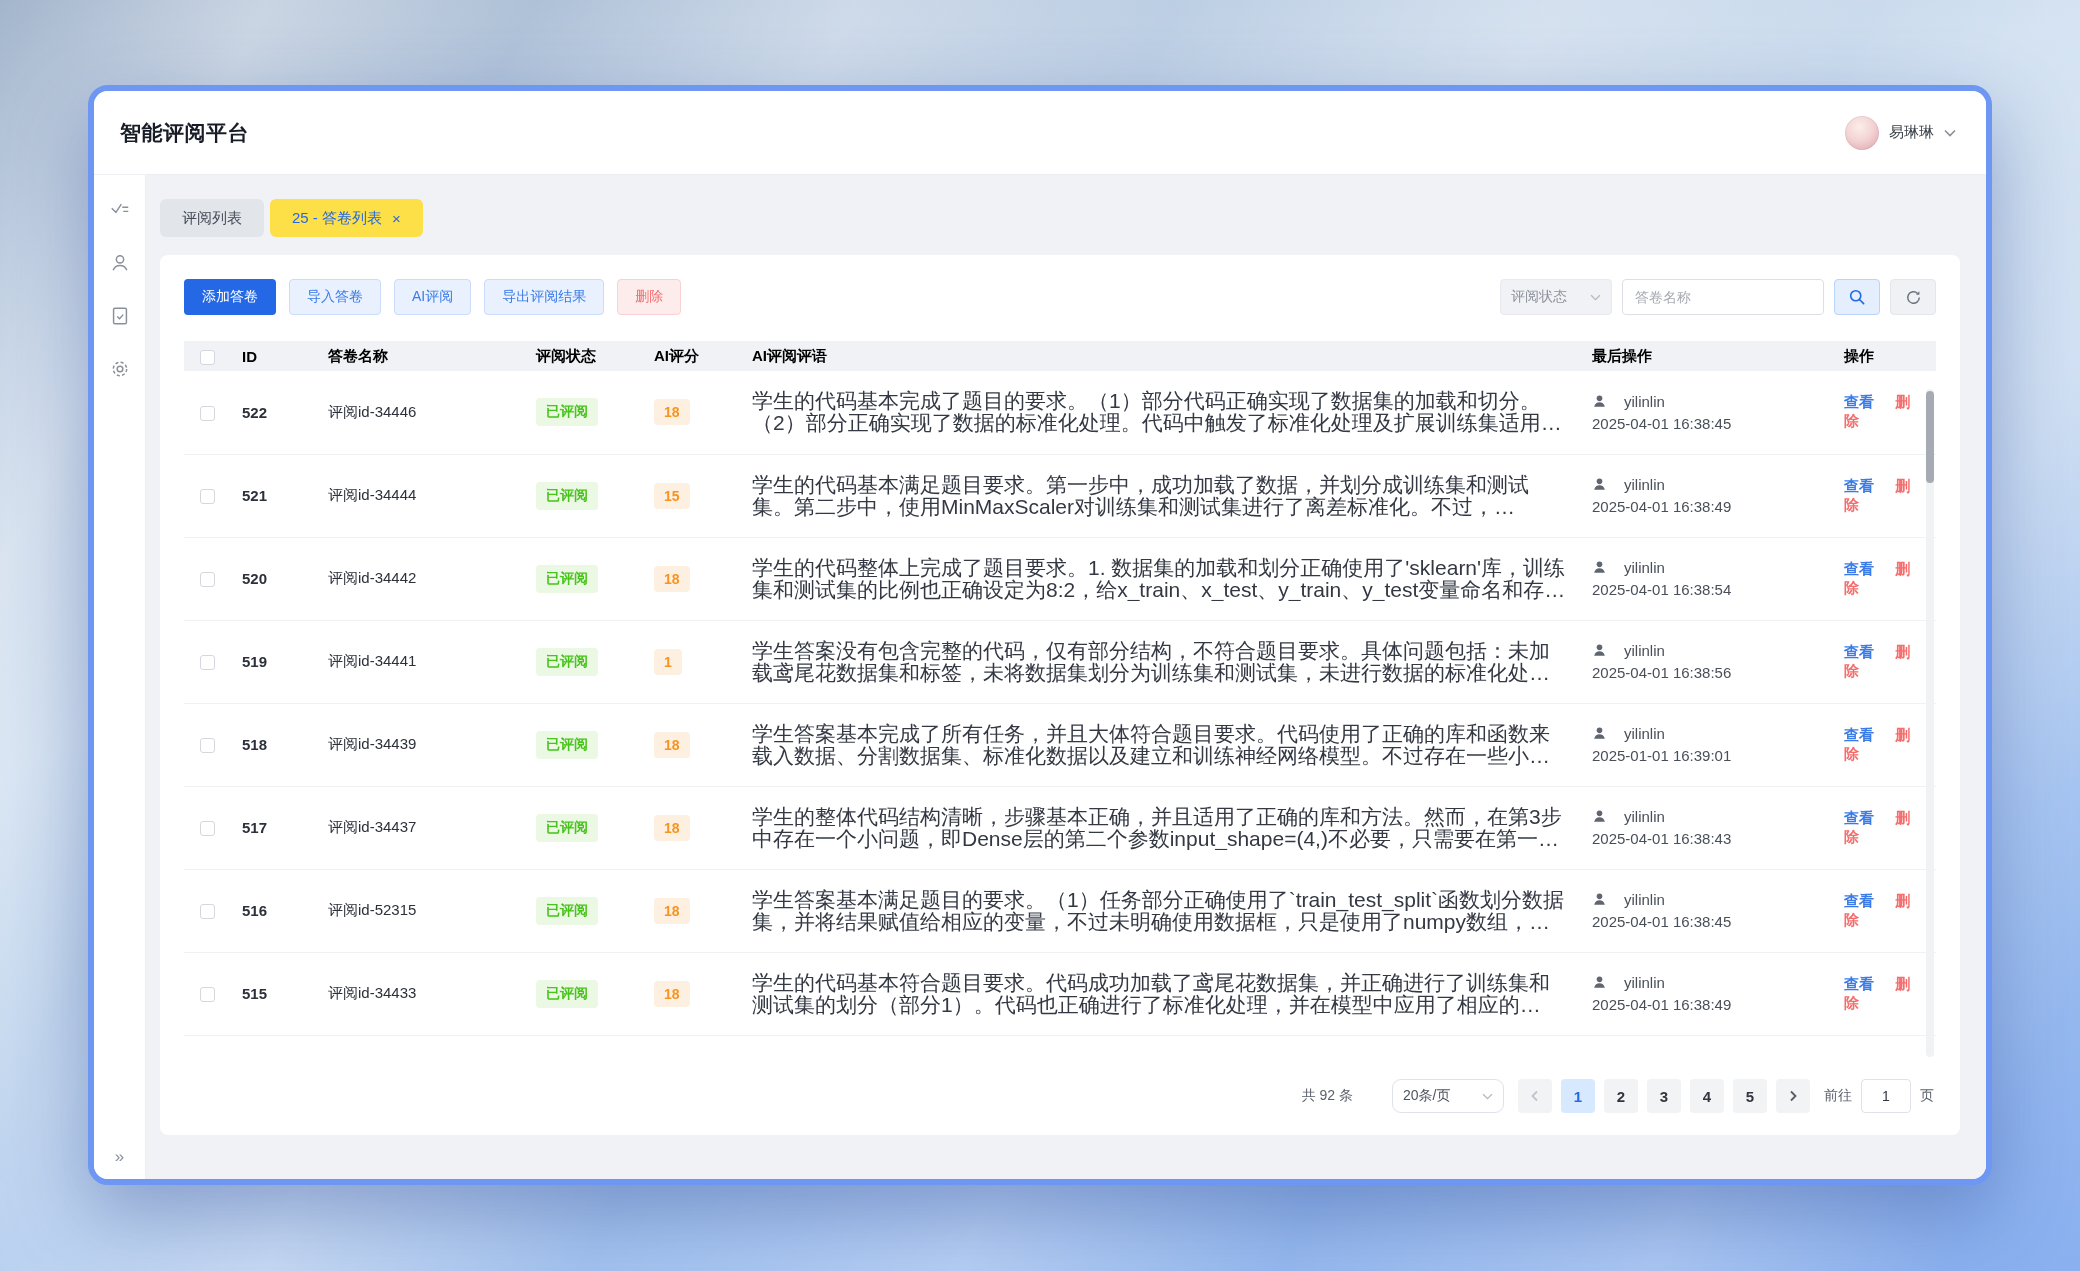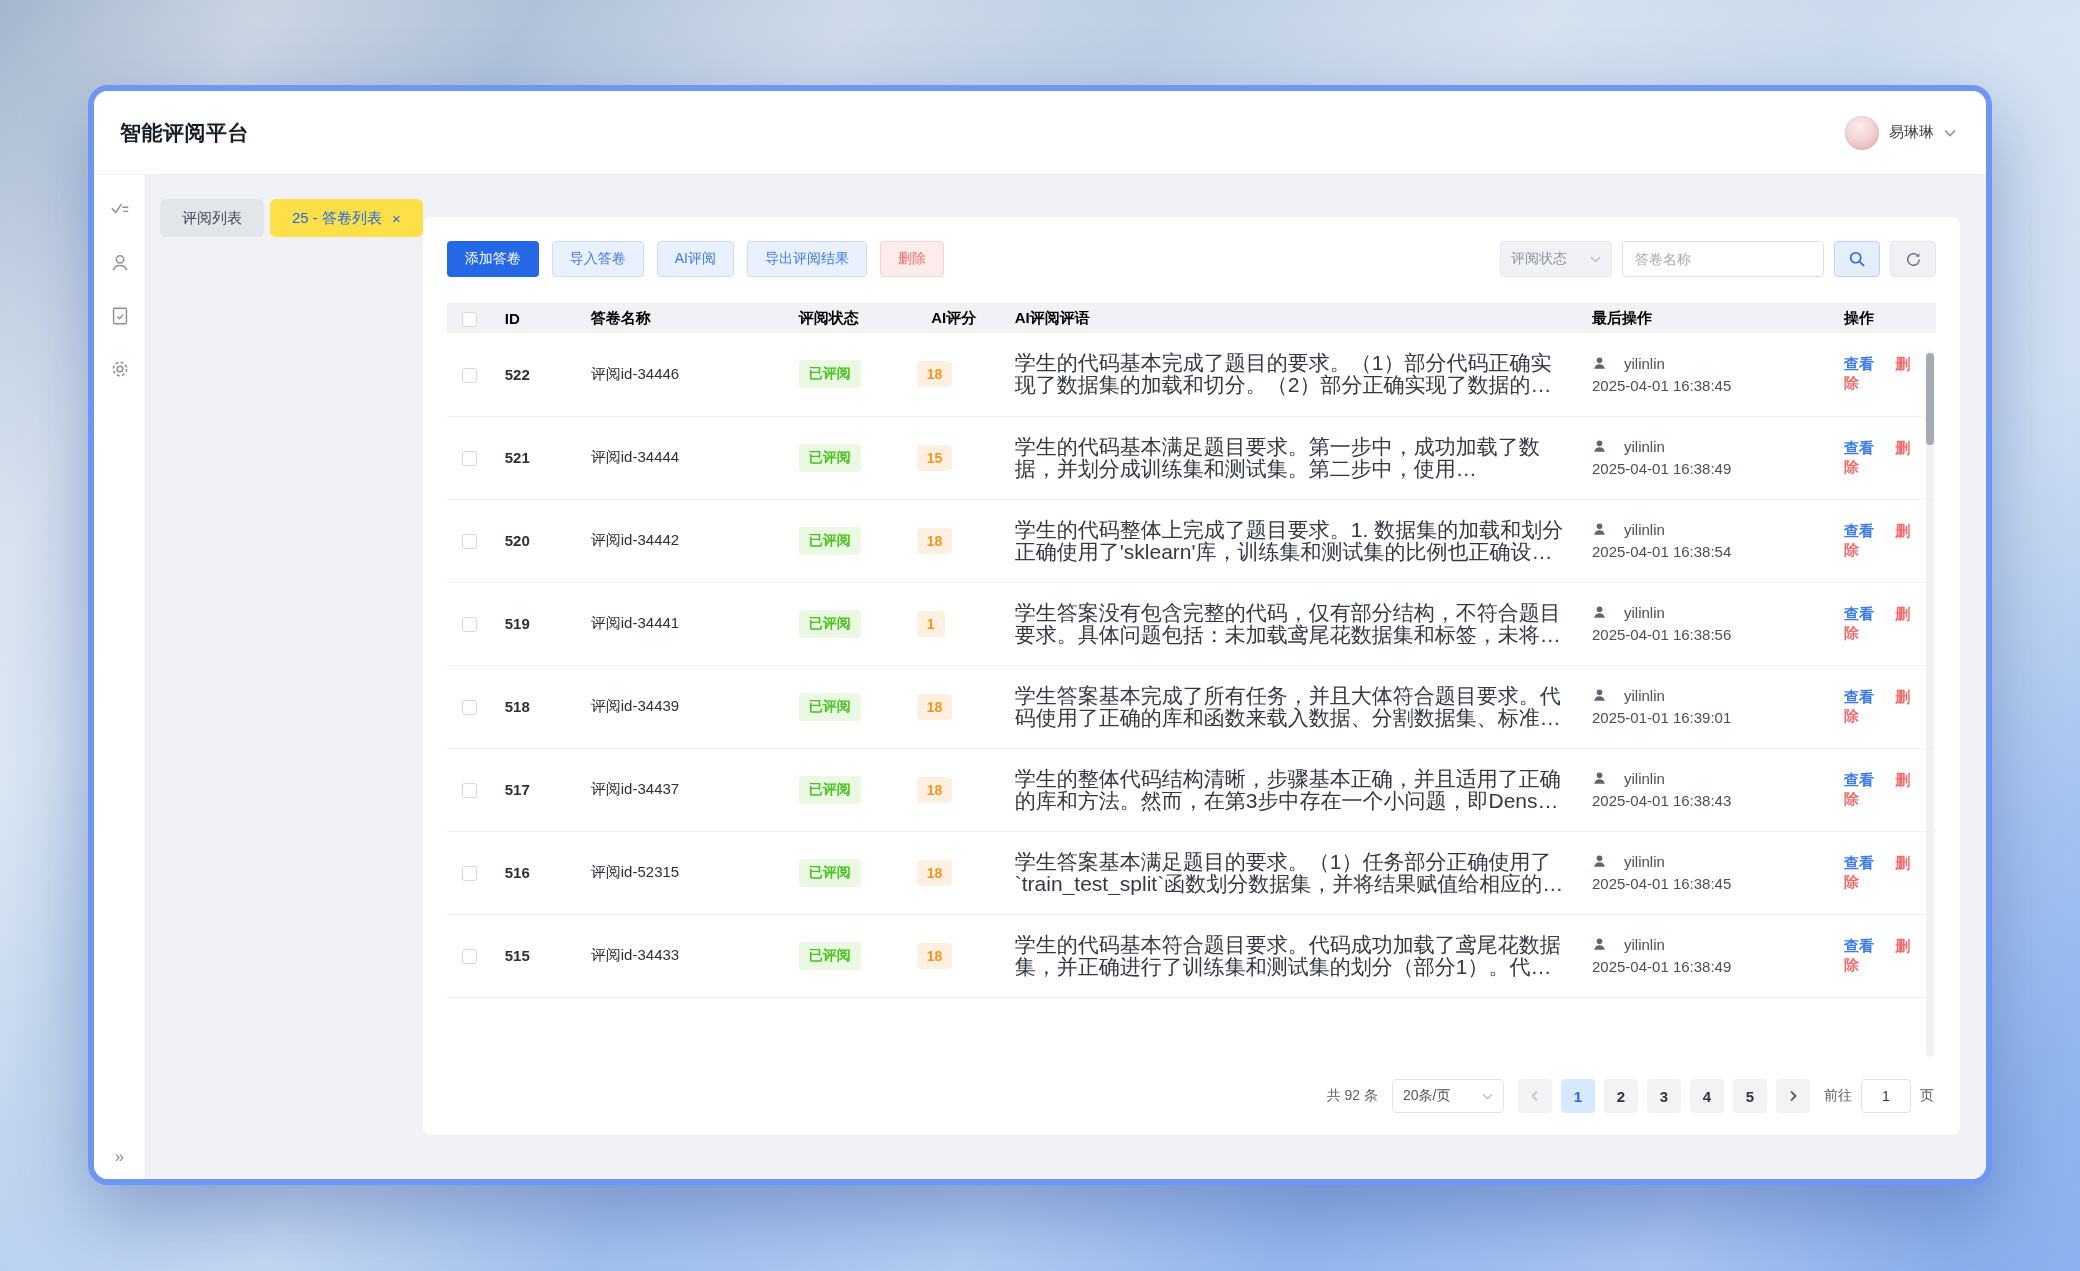--- a/index.html
+++ b/index.html
@@ -34,21 +34,21 @@
   
   .sidebar { width:52px; flex:none; background:#fff; border-right:1px solid #eceef1;
     display:flex; flex-direction:column; align-items:center; padding-top:24px; gap:31px; position:relative; }
   .side-icon { width:22px; height:22px; color:#8a9099; cursor:pointer; display:flex; }
   .side-icon svg { width:100%; height:100%; }
   .collapse-btn { position:absolute; bottom:12px; left:0; right:0; text-align:center;
     color:#8a9099; font-size:17px; cursor:pointer; }
 
   
   .content { flex:1; min-width:0; background:#f0f2f5; padding:24px 26px 0 14px;
-    display:flex; flex-direction:row; }
+    display:flex; flex-direction:column; }
 
   .tabs { display:flex; gap:6px; flex:none; }
   .tab { height:38px; padding:0 22px; border-radius:6px; display:flex; align-items:center; gap:10px;
     font-size:15px; color:#454c58; background:#e2e5ea; cursor:pointer; white-space:nowrap; }
   .tab.active { background:#fde047; color:#2468e5; }
   .tab-close { font-size:15px; color:#2468e5; line-height:1; }
 
   .card { background:#fff; border-radius:8px; margin-top:18px; margin-bottom:44px;
     padding:24px 24px 0; flex:1; min-height:0; display:flex; flex-direction:column; }
 
@@ -74,21 +74,21 @@
 
   
   .table-wrap { position:relative; margin-top:26px; flex:1; min-height:0; }
   table { width:100%; border-collapse:collapse; table-layout:fixed; }
   th { background:#f0f2f6; height:30px; text-align:left; padding:0 12px;
     font-size:15px; font-weight:700; color:#000000; white-space:nowrap; }
   th.c-check, td.c-check { width:46px; text-align:center; padding:0; }
   th.c-id    { width:86px; }
   th.c-name  { width:208px; }
   th.c-status{ width:118px; }
-  th.c-score { width:98px;text-align:center; }
+  th.c-score { width:98px; }
   th.c-lastop{ width:252px; }
   th.c-act   { width:104px; }
   td { height:83px; border-bottom:1px solid #f0f1f3; padding:0 12px; vertical-align:middle;
     font-size:15px; color:#2b303a; background:#fff; }
   .checkbox { display:inline-block; width:15px; height:15px; border:1px solid #d4d7de; border-radius:3px;
     background:#fff; cursor:pointer; vertical-align:middle; }
   td.c-id { font-weight:600; }
   .badge { display:inline-block; font-size:14px; font-weight:700; padding:5px 10px; border-radius:4px;
     white-space:nowrap; }
   .badge-status { background:#ebf8e4; color:#49c41d; }
@@ -104,23 +104,23 @@
 
   .scroll-track { position:absolute; top:48px; bottom:2px; right:2px; width:8px;
     background:#f1f2f4; border-radius:4px; }
   .scroll-thumb { position:absolute; top:2px; left:0; width:8px; height:92px;
     background:#a6abb3; border-radius:4px; cursor:pointer; }
 
   
   .pagination { flex:none; display:flex; align-items:center; justify-content:flex-end;
     gap:14px; padding:20px 2px 22px; }
   .pg-total { font-size:14px; color:#5b616b; white-space:nowrap; }
-  .pg-size { width:112px; height:34px; border:1px solid #dfe2e8; border-radius:4px; background:#fff;
+  .pg-size { width:112px; height:34px; border:1px solid #dfe2e8; border-radius:9px; background:#fff;
     display:flex; align-items:center; justify-content:space-between; padding:0 10px;
-    font-size:14px; color:#4e545e; cursor:pointer; white-space:nowrap; }
+    font-size:14px; color:#4e545e; cursor:pointer; white-space:nowrap;margin-left:25px; }
   .pg-group { display:flex; gap:9px; align-items:center; }
   .page-btn { min-width:34px; height:34px; padding:0 6px; border:none; border-radius:4px; background:#f2f3f5;
     display:inline-flex; align-items:center; justify-content:center; font-size:15px; font-weight:700;
     color:#30353f; cursor:pointer; font-family:inherit; }
   .page-btn.nav { color:#565c66; }
   .page-btn.disabled { color:#c0c4cc; }
   .page-btn.active { background:#d7e9ff; color:#2468e5; }
   .pg-goto { display:flex; align-items:center; gap:9px; font-size:14px; color:#5b616b; white-space:nowrap; }
   .goto-input { width:50px; height:34px; border:1px solid #dfe2e8; border-radius:4px; text-align:center;
     font-size:14px; color:#30353f; font-family:inherit; }

